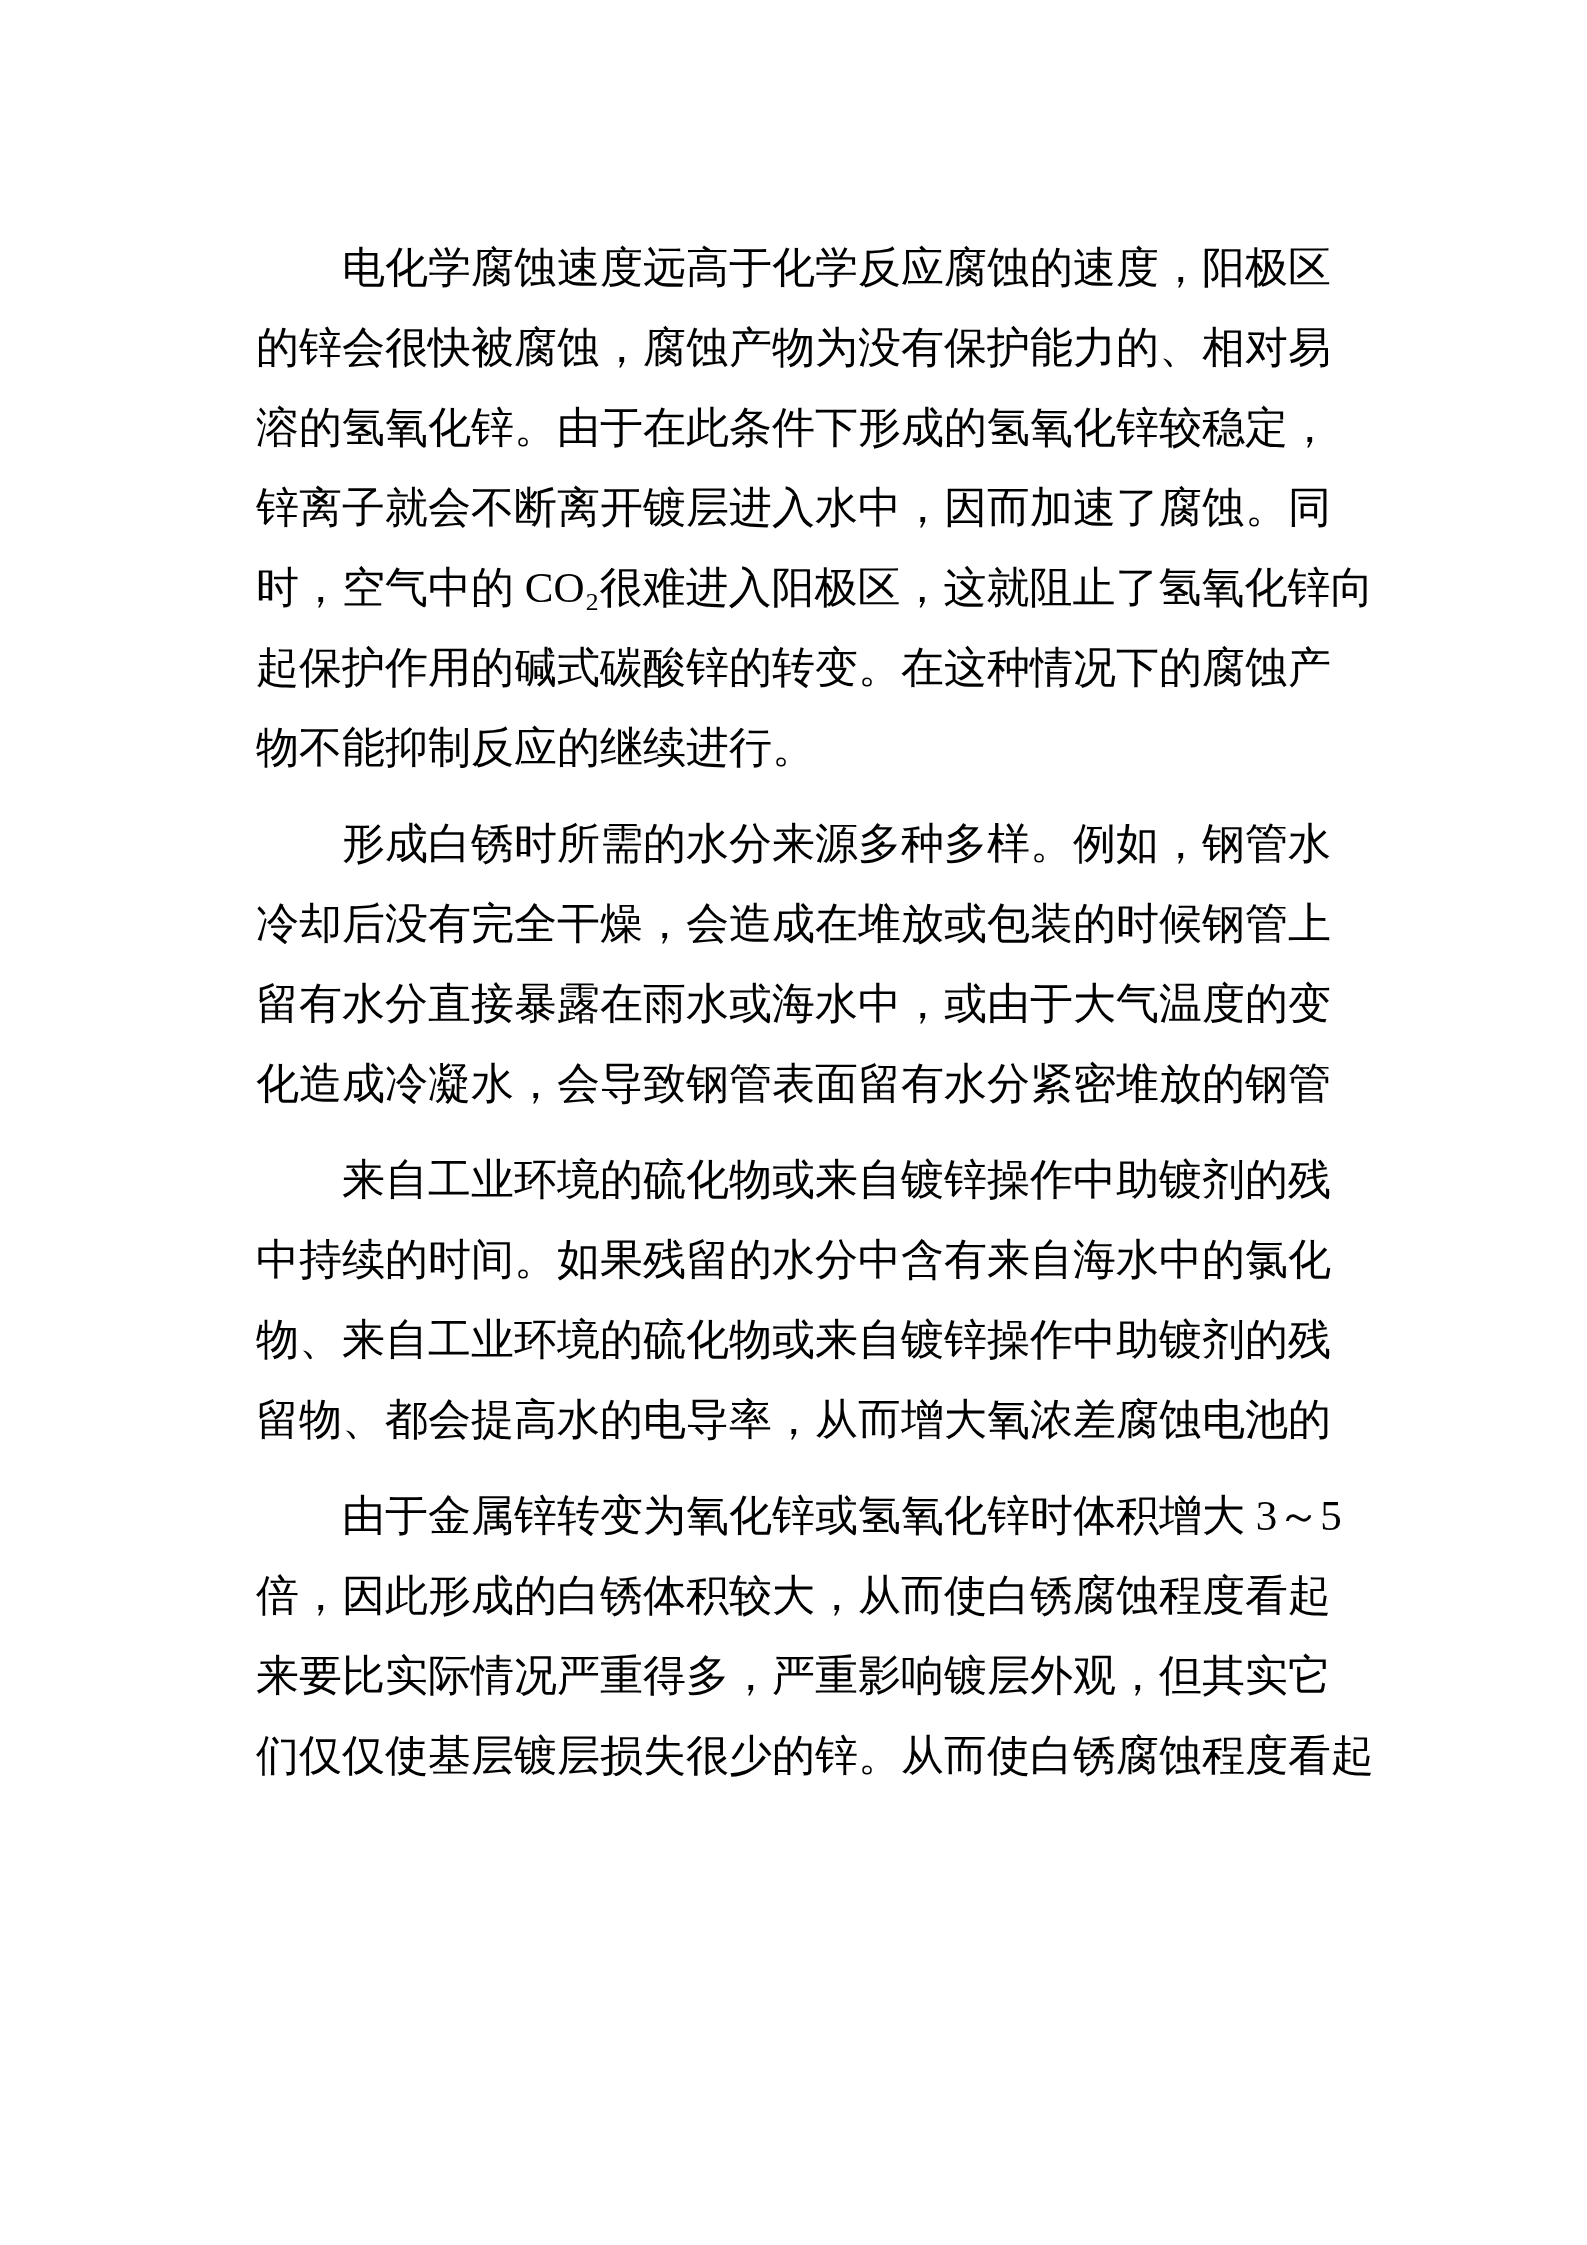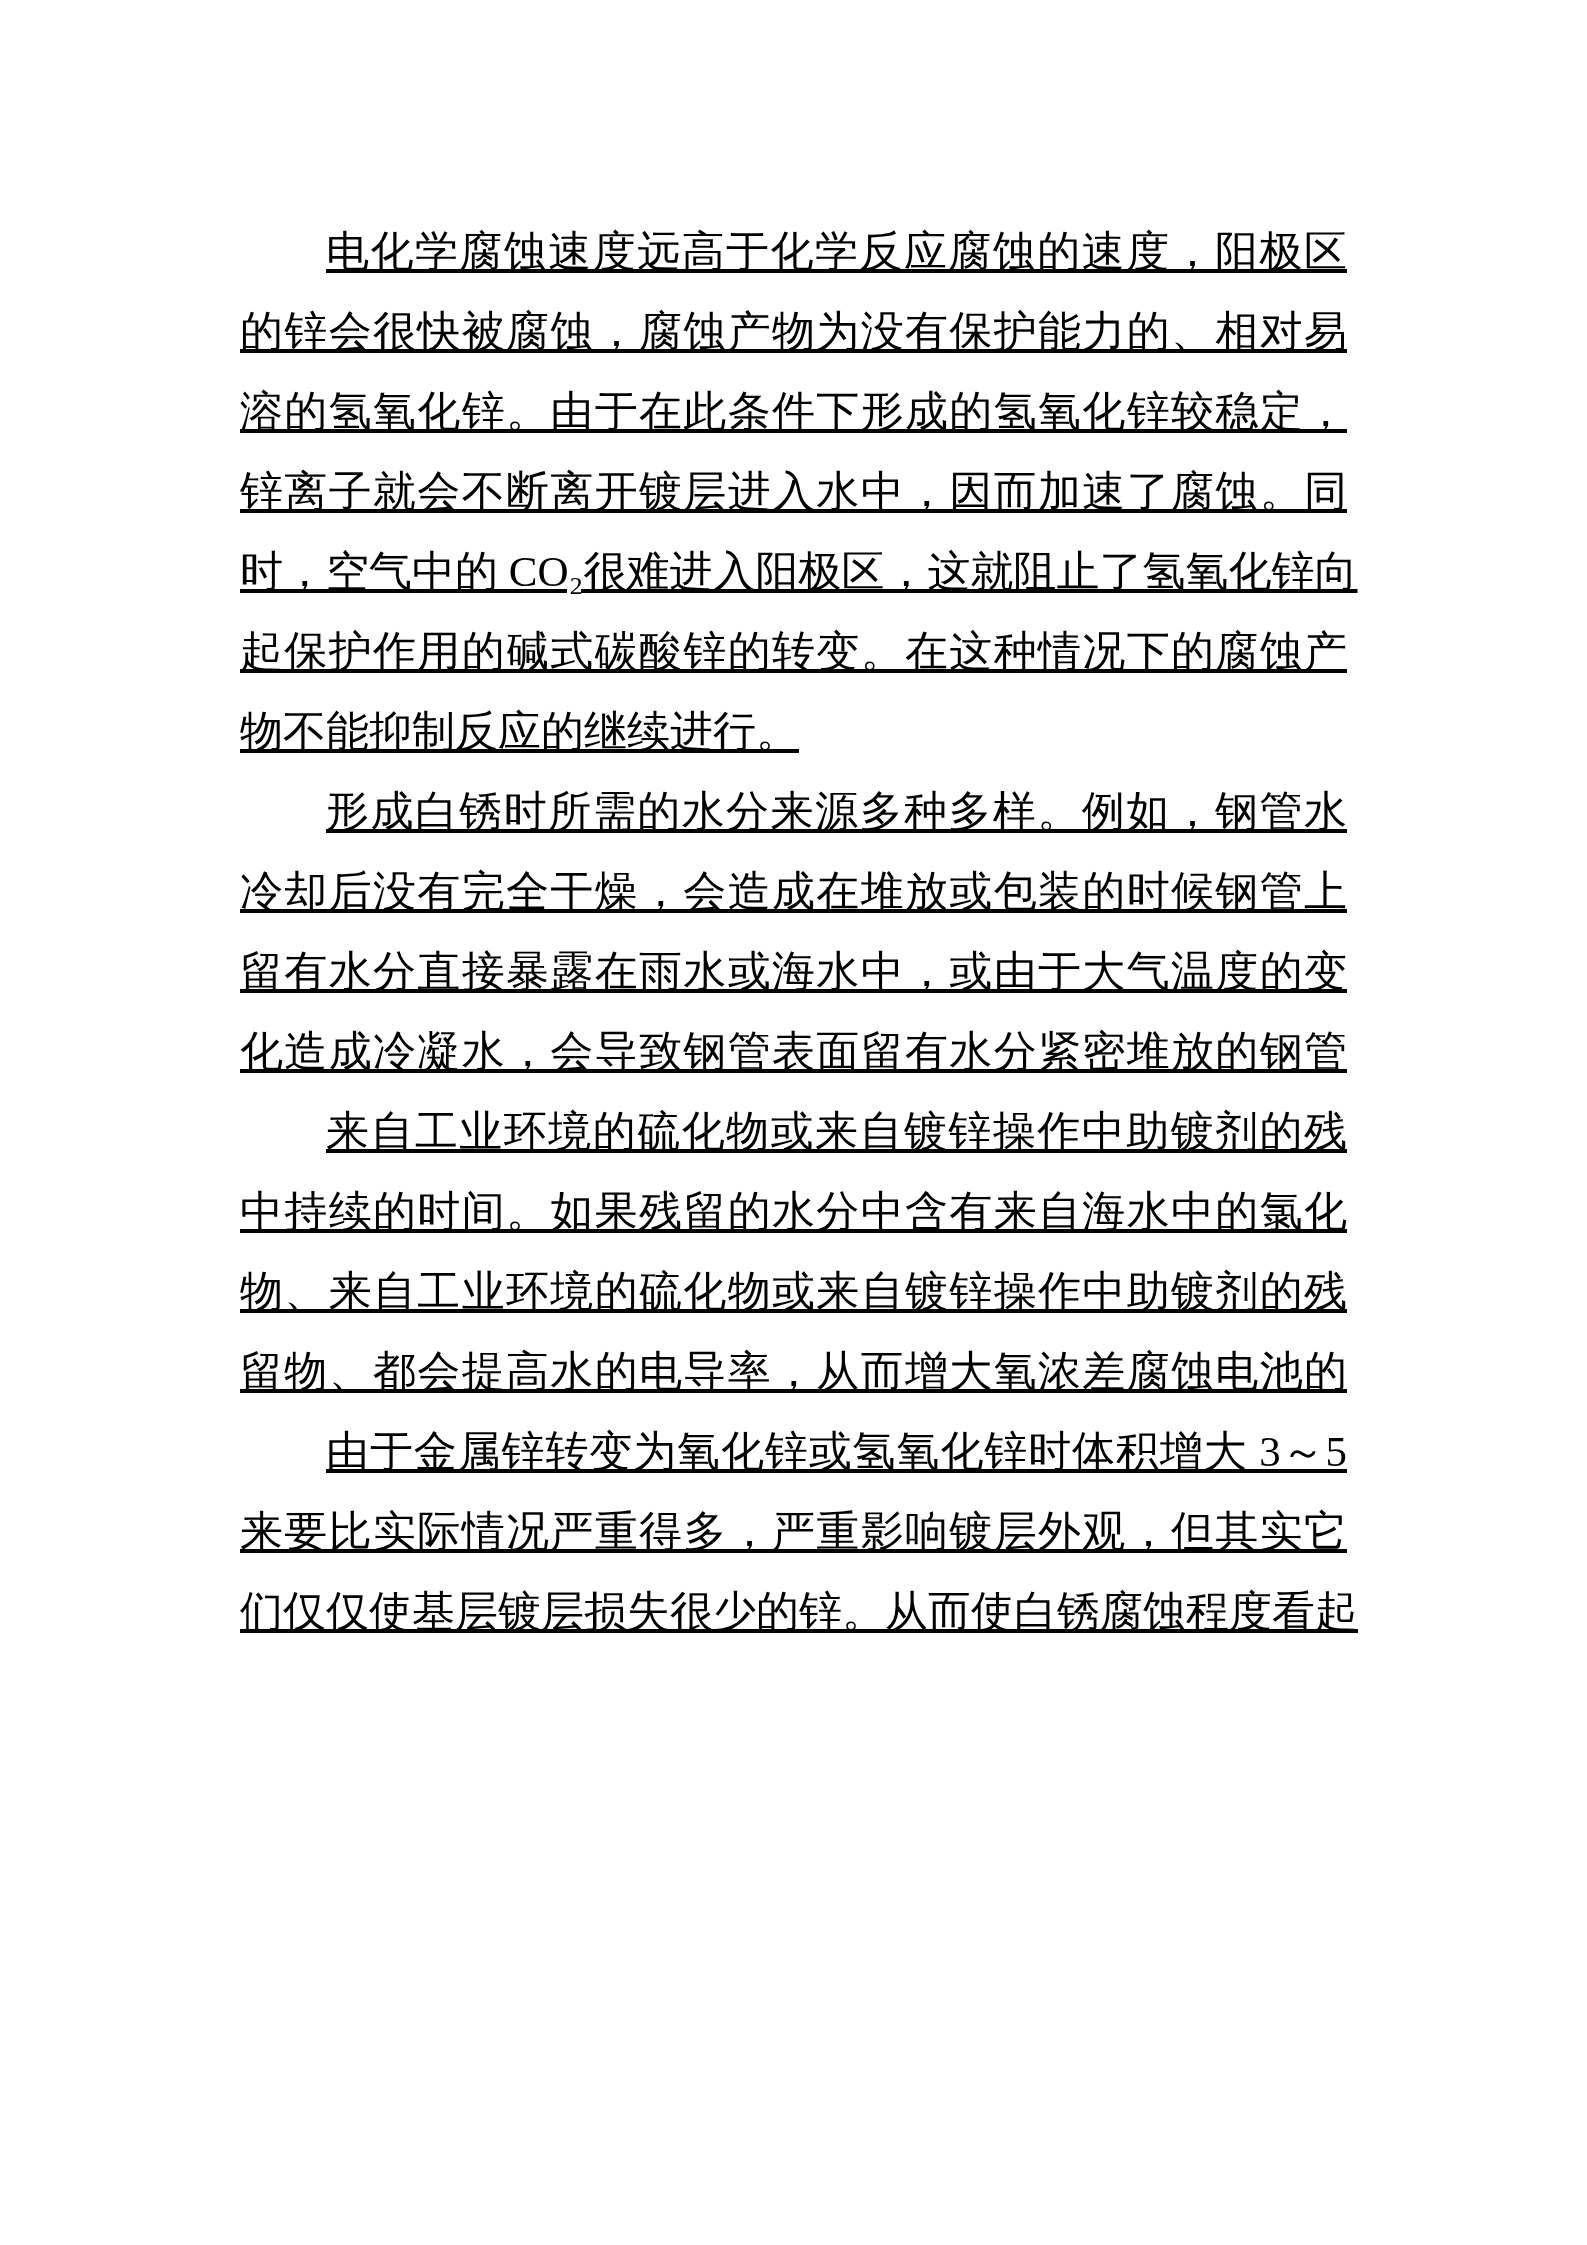--- a/index.html
+++ b/index.html
@@ -19,23 +19,22 @@
     left: 240px;
     top: 212px;
     width: 1107px;
     color: #000000;
     font-family: "Liberation Serif", "DejaVu Serif", serif;
     font-size: 43px;
     line-height: 80px;
     font-weight: 400;
   }
   .para {
-    margin: 0;
+    margin: 16px;
     padding: 0;
-    text-decoration: underline;
   }
   .line {
     height: 80px;
     text-align: justify;
     text-align-last: justify;
     text-justify: inter-character;
     white-space: nowrap;
     overflow: visible;
   }
   .line.first {
@@ -70,18 +69,19 @@
 
     <div class="para">
       <div class="line first">来自工业环境的硫化物或来自镀锌操作中助镀剂的残</div>
       <div class="line">中持续的时间。如果残留的水分中含有来自海水中的氯化</div>
       <div class="line">物、来自工业环境的硫化物或来自镀锌操作中助镀剂的残</div>
       <div class="line">留物、都会提高水的电导率，从而增大氧浓差腐蚀电池的</div>
     </div>
 
     <div class="para">
       <div class="line first">由于金属锌转变为氧化锌或氢氧化锌时体积增大 3～5</div>
+      <div class="line">倍，因此形成的白锈体积较大，从而使白锈腐蚀程度看起</div>
       <div class="line">来要比实际情况严重得多，严重影响镀层外观，但其实它</div>
       <div class="line">们仅仅使基层镀层损失很少的锌。从而使白锈腐蚀程度看起</div>
     </div>
 
   </div>
 </div>
 
 </body></html>

